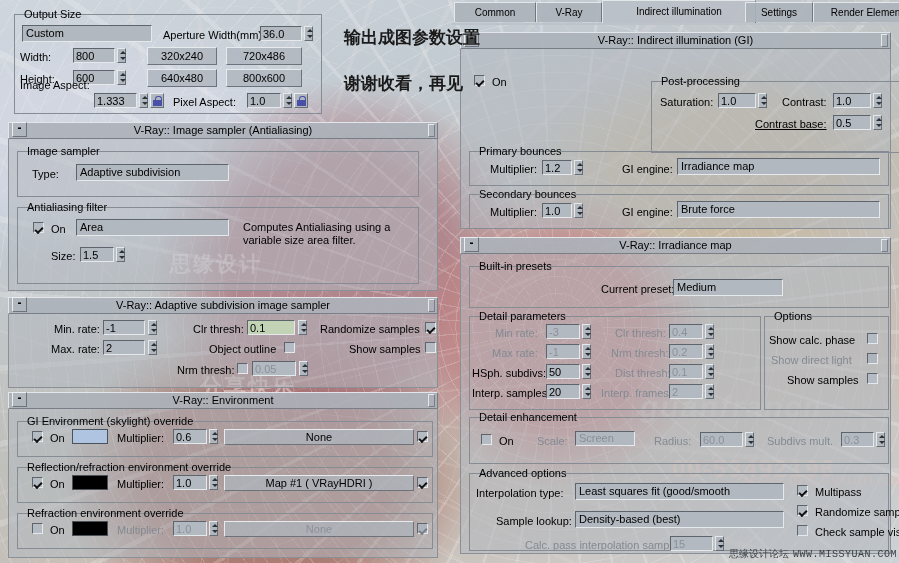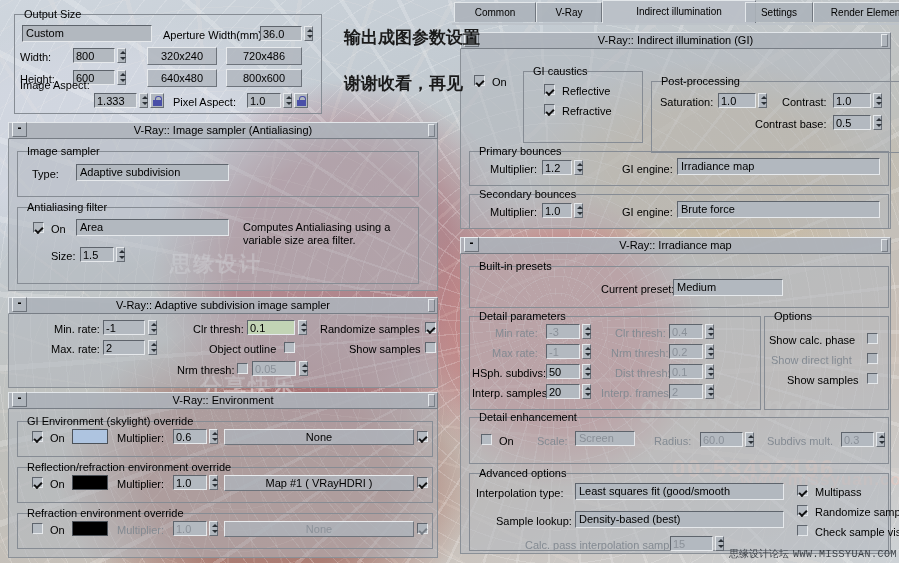--- a/index.html
+++ b/index.html
@@ -319,37 +319,30 @@
     <div class="rollout-title">
       <span class="minus">-</span>
       <span>V-Ray:: Indirect illumination (GI)</span>
       <span class="rhandle"></span>
     </div>
     <div class="rollout-body" style="height:179px;">
 
       <div class="cb on" style="left:13px;top:26px;"></div>
       <div class="lbl" style="left:31px;top:27px;">On</div>
 
-      <div class="grp" style="left:62px;top:22px;width:118px;height:70px;">
-        <div class="legend">GI caustics</div>
-        <div class="cb on" style="left:20px;top:12px;"></div>
-        <div class="lbl" style="left:38px;top:13px;">Reflective</div>
-        <div class="cb on" style="left:20px;top:32px;"></div>
-        <div class="lbl" style="left:38px;top:33px;">Refractive</div>
-      </div>
 
       <div class="grp" style="left:190px;top:32px;width:236px;height:70px;padding-left:48px;">
         <div class="legend">Post-processing</div>
         <div class="lbl" style="left:8px;top:14px;">Saturation:</div>
         <div class="fld" style="left:66px;top:11px;width:38px;">1.0</div>
         <div class="spin" style="left:106px;top:11px;"></div>
         <div class="lbl" style="left:130px;top:14px;">Contrast:</div>
         <div class="fld" style="left:181px;top:11px;width:38px;">1.0</div>
         <div class="spin" style="left:221px;top:11px;"></div>
-        <div class="lbl" style="left:103px;top:36px;">Contrast base:</div>
+        <div class="lbl" style="left:103px;top:36px;text-decoration:underline;">Contrast base:</div>
         <div class="fld" style="left:181px;top:33px;width:38px;">0.5</div>
         <div class="spin" style="left:221px;top:33px;"></div>
       </div>
 
       <div class="grp" style="left:8px;top:102px;width:418px;height:33px;">
         <div class="legend">Primary bounces</div>
         <div class="lbl" style="left:20px;top:11px;">Multiplier:</div>
         <div class="fld" style="left:72px;top:8px;width:30px;">1.2</div>
         <div class="spin" style="left:104px;top:8px;"></div>
         <div class="lbl" style="left:152px;top:11px;">GI engine:</div>

